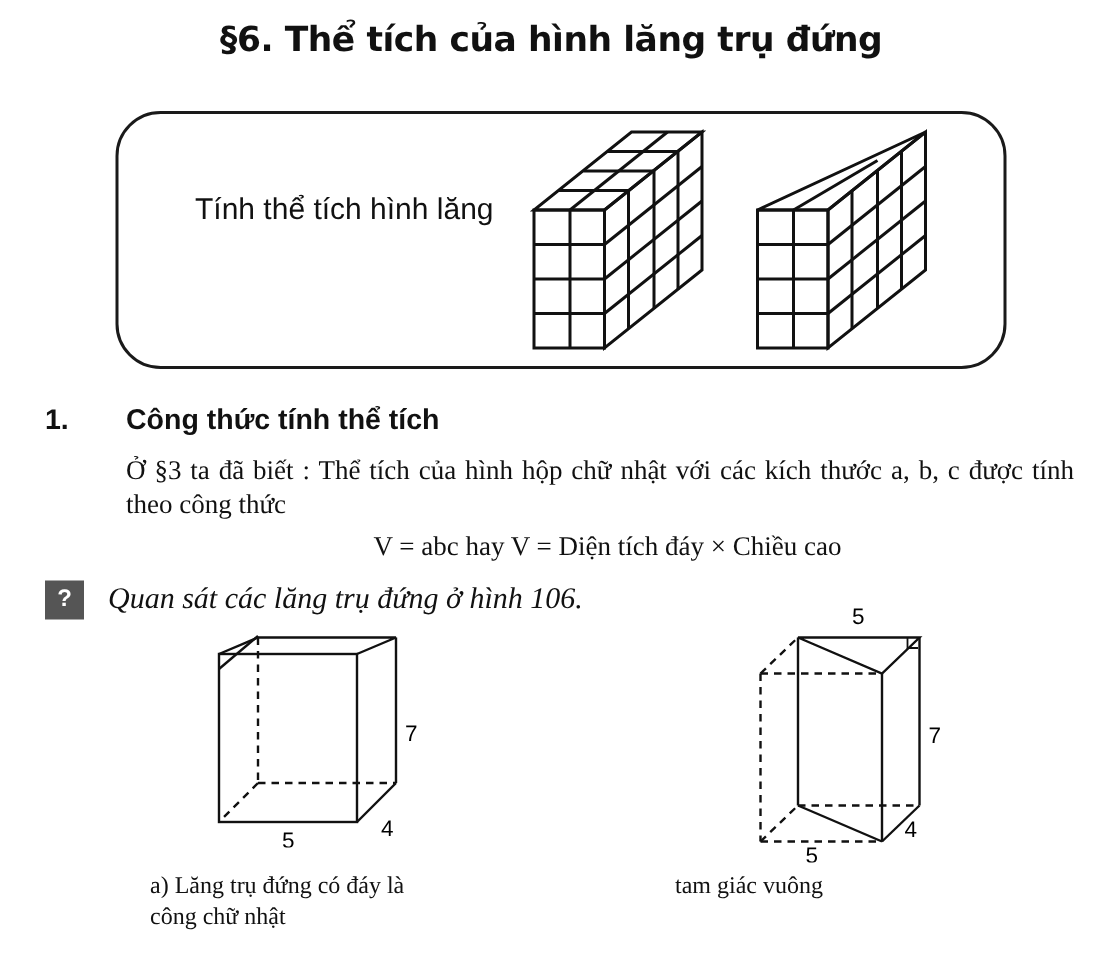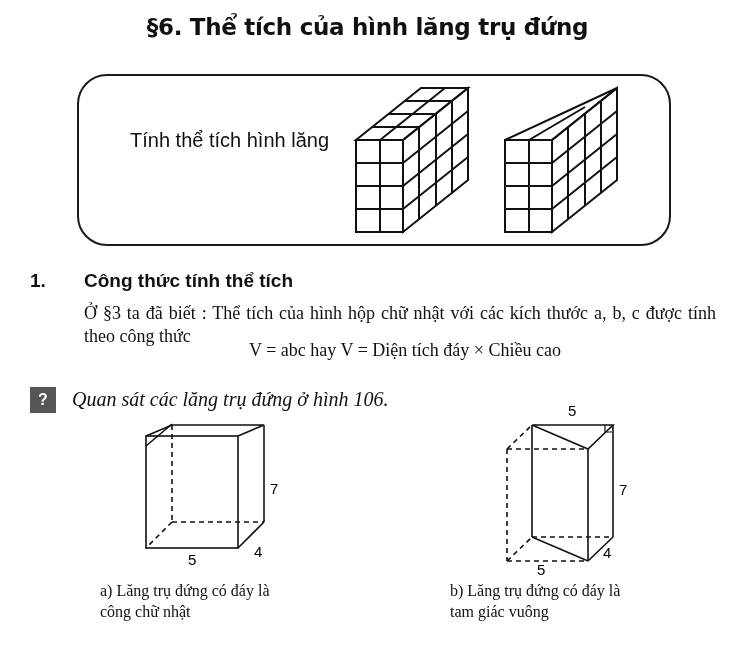--- a/index.html
+++ b/index.html
@@ -4,21 +4,21 @@
   <style>
     html, body { margin:0; padding:0; background:#ffffff; }
     body { width:735px; height:646px; position:relative; overflow:hidden; color:#111; }
     .abs { position:absolute; }
     .title { left:0; width:735px; top:14px; text-align:center; font-family:"DejaVu Sans", sans-serif; font-weight:bold; font-size:23px; letter-spacing:-0.3px; }
     .intro-box { left:77px; top:74px; width:594px; height:172px; border:2px solid #1a1a1a; border-radius:30px; box-sizing:border-box; }
     .intro-text { left:103px; top:127px; font-family:"Liberation Sans", sans-serif; font-size:20px; line-height:27px;margin-left:27px; }
     .sec-num { left:30px; top:270px; font-family:"Liberation Sans", sans-serif; font-weight:bold; font-size:19px; }
     .sec-title { left:84px; top:270px; font-family:"Liberation Sans", sans-serif; font-weight:bold; font-size:19px; }
     .para { left:84px; top:302px; width:632px; font-family:"Liberation Serif", serif; font-size:18px; line-height:23px; text-align:justify; text-align-last:left; }
-    .formula { left:0; width:720px; top:340px; padding-left:90px; box-sizing:border-box; text-align:center; font-family:"Liberation Serif", serif; font-size:18px; }
+    .formula { left:0; width:720px; top:354px; padding-left:90px; box-sizing:border-box; text-align:center; font-family:"Liberation Serif", serif; font-size:18px; }
     .qbadge { left:30px; top:387px; width:26px; height:26px; background:#555; color:#fff; font-family:"Liberation Sans", sans-serif; font-weight:bold; font-size:16px; text-align:center; line-height:26px; }
     .qtext { left:72px; top:388px; font-family:"Liberation Serif", serif; font-style:italic; font-size:20px; }
     .caption { font-family:"Liberation Serif", serif; font-size:16px; text-align:left; line-height:21px; }
     .fig-label { font-family:"Liberation Serif", serif; font-style:italic; font-size:16px;margin-top:30px; }
     svg text { font-family:"Liberation Sans", sans-serif; }
   </style>
 </head>
 <body>
 
 <div class="abs title">§6. Thể tích của hình lăng trụ đứng</div>
@@ -125,17 +125,16 @@
       <line x1="12" y1="161" x2="93" y2="161"></line>
       <line x1="12" y1="161" x2="37" y2="137"></line>
     </g>
   </g>
   <text x="73" y="16" font-size="15">5</text>
   <text x="124" y="95" font-size="15">7</text>
   <text x="108" y="158" font-size="15">4</text>
   <text x="42" y="175" font-size="15">5</text>
 </svg>
 <div class="abs caption" style="left:450px;top:580px;width:230px">
-  <div>b) Lăng trụ đứng có đáy là</div>
   <div>tam giác vuông</div>
 </div>
 
 <div class="abs fig-label" style="left:0;width:735px;top:624px;text-align:center">Hình 106</div>
 
 </body></html>

